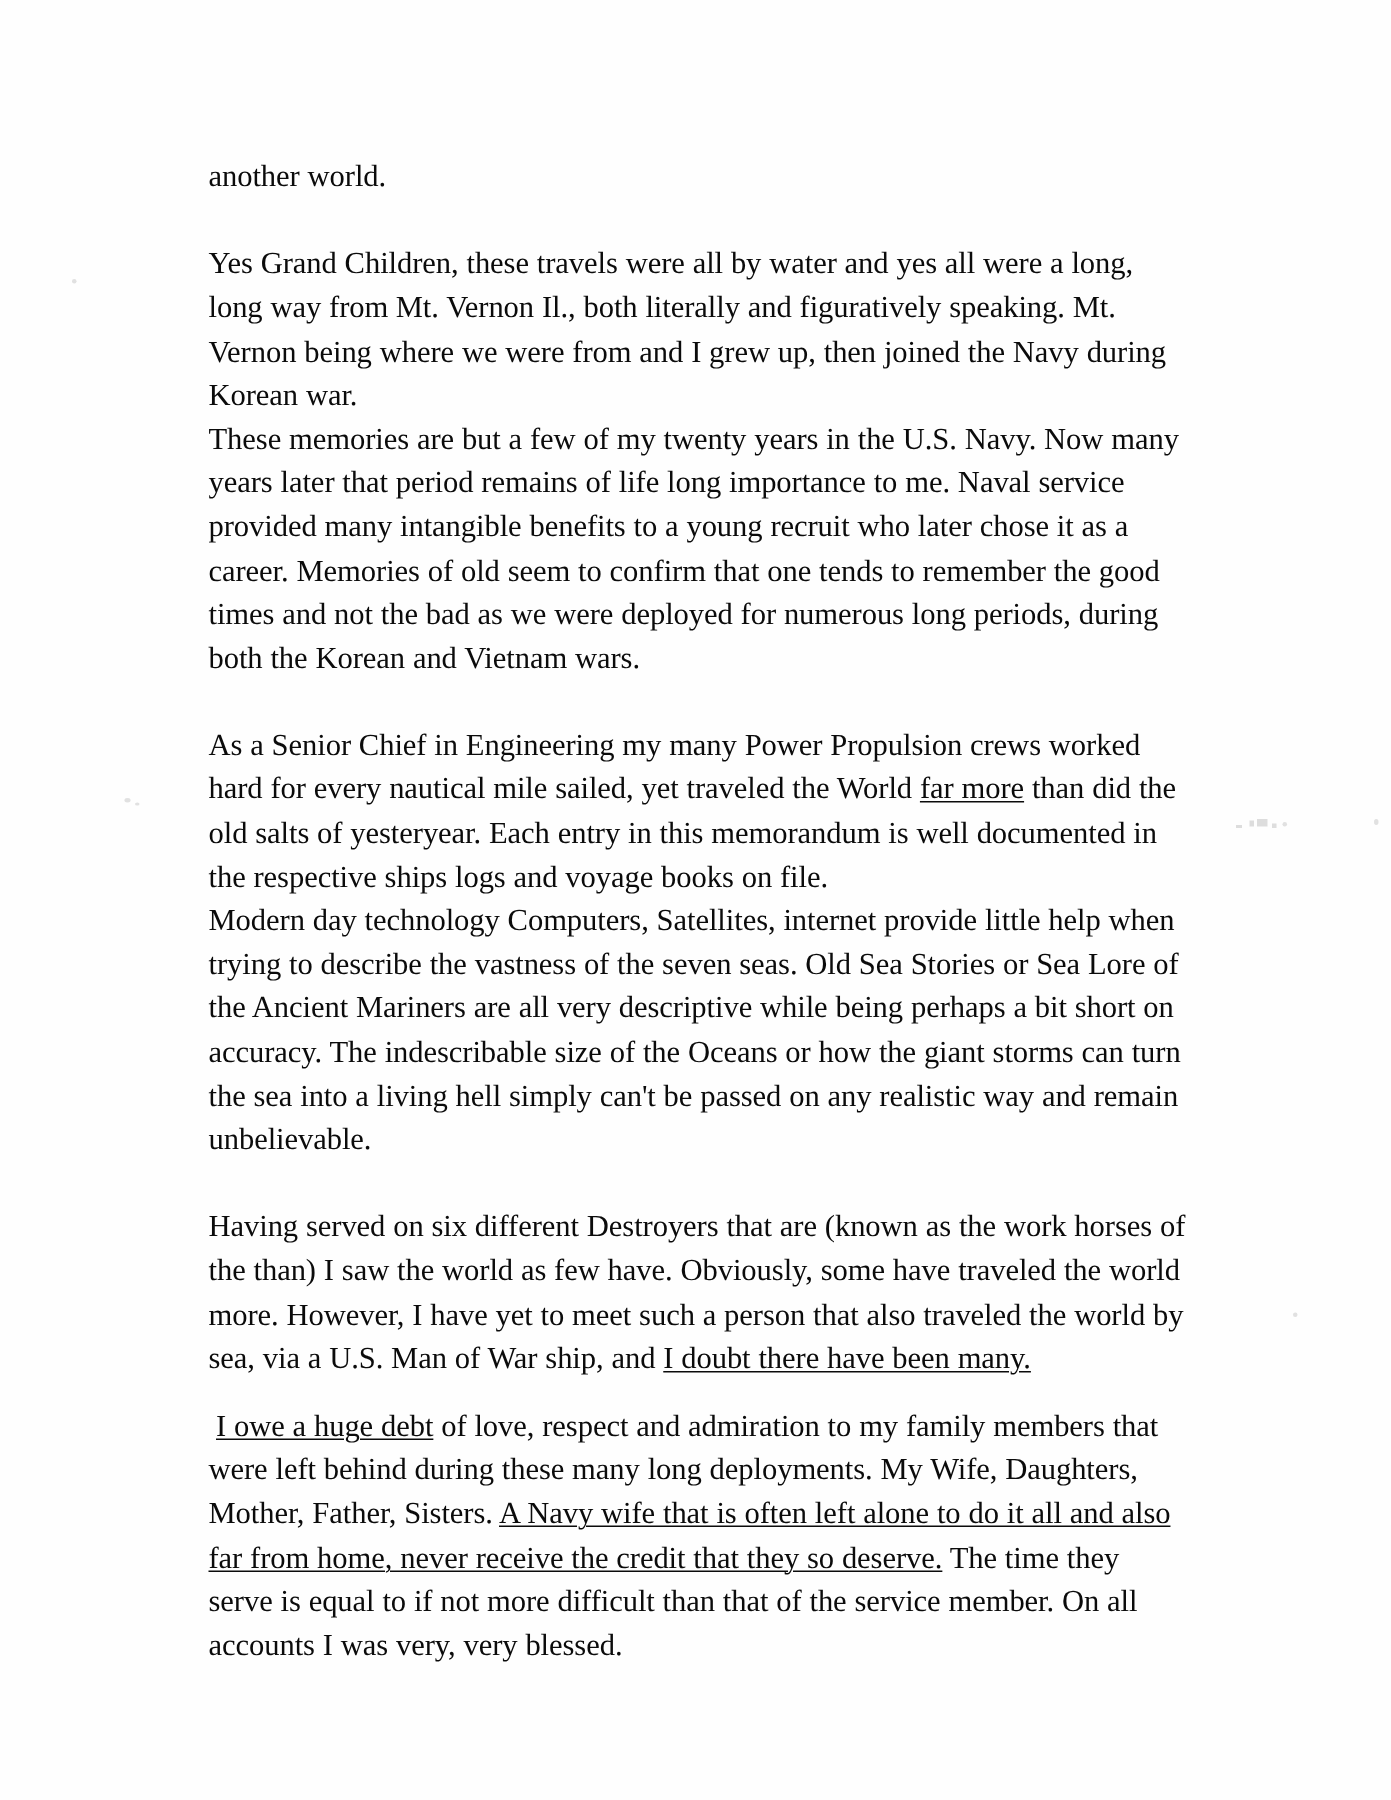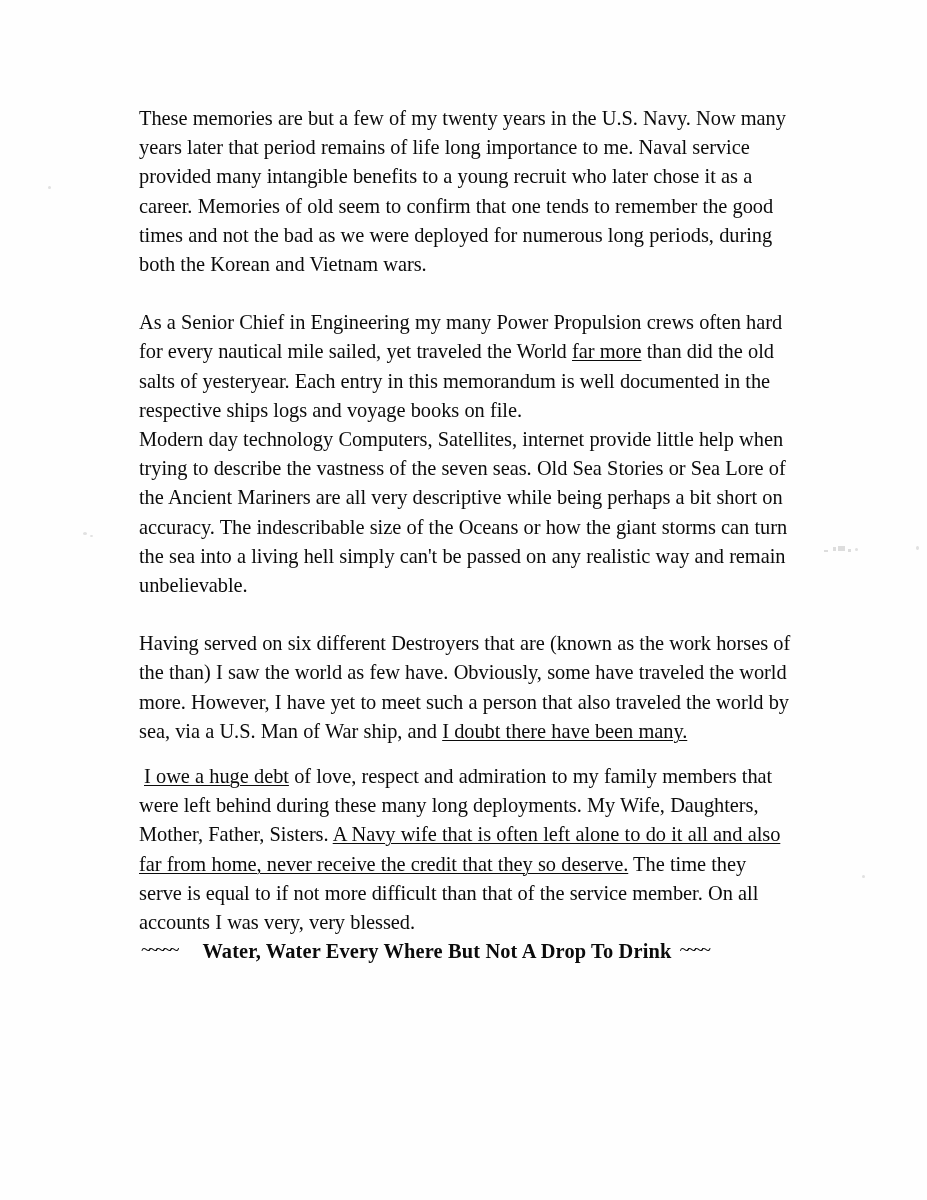--- a/index.html
+++ b/index.html
@@ -104,28 +104,29 @@
   <div class="speckle-group" style="left:824px; top:546px; width:40px; height:8px;">
     <i style="left:0px; top:4px; width:4px; height:2px;"></i>
     <i style="left:9px; top:1px; width:3px; height:4px;"></i>
     <i style="left:14px; top:0px; width:7px; height:5px;"></i>
     <i style="left:24px; top:3px; width:3px; height:3px;"></i>
   </div>
   <div class="speckle" style="left:862px; top:875px; width:3px; height:3px;"></div>
 
   <div class="text-body">
 
+    <p class="para">another world.</p>
 
+    <p class="para gap-before">Yes Grand Children, these travels were all by water and yes all were a long, long way from<span class="dbl-space"></span>Mt. Vernon Il., both literally and figuratively speaking. Mt. Vernon being where we were from and I grew up, then joined the Navy during Korean war.</p>
 
     <p class="para">These memories are but a few of my twenty years in the U.S. Navy. Now many years later that period remains of life long importance to me. Naval service provided many intangible benefits to a young recruit who later chose it as a career. Memories of old seem to confirm that one tends to remember the good times and not the bad as we were deployed for numerous long periods, during both the Korean and Vietnam wars.</p>
 
-    <p class="para gap-before"><span>As a Senior Chief in Engineering my many Power Propulsion crews often hard for every nautical mile sailed, yet traveled the World </span><u class="ul">far more</u><span> than did the old salts of yesteryear. Each entry in this memorandum is well documented in the respective ships logs and voyage books on file.</span></p>
+    <p class="para gap-before"><span>As a Senior Chief in Engineering my many Power Propulsion crews worked hard for every nautical mile sailed, yet traveled the World </span><u class="ul">far more</u><span> than did the old salts of yesteryear. Each entry in this memorandum is well documented in the respective ships logs and voyage books on file.</span></p>
 
     <p class="para">Modern day technology Computers, Satellites, internet provide little help when trying to describe the vastness of the seven seas. Old Sea Stories or Sea Lore of the Ancient Mariners are all very descriptive while being perhaps a bit short on accuracy. The indescribable size of the Oceans or how the giant storms can turn the sea into a living hell simply can't be passed on any realistic way and remain unbelievable.</p>
 
     <p class="para gap-before"><span>Having served on six different Destroyers that are (known as the work horses of the than) I saw the world as few have. Obviously, some have traveled the world more. However, I have yet to meet such a person that also traveled the world by sea, via a U.S. Man of War ship, and </span><u class="ul">I doubt there have been many.</u></p>
 
     <p class="para gap-before-lg"><span class="lead-space"></span><u class="ul">I owe a huge debt</u><span> of love, respect and admiration to my family members that were left behind during these many long deployments. My Wife, Daughters, Mother, Father, Sisters. </span><u class="ul">A Navy wife that is often left alone to do it all and also far from home, never receive the credit that they so deserve.</u><span> The time they serve is equal to if not more difficult than that of the service member. On all accounts I was very, very blessed.</span></p>
 
-    <p class="closing-line"><span class="wave wave-lead">~~~~~</span><span class="closing-text">Water, Water Every Where But Not A Drop To Drink</span><span class="wave wave-trail">~~~~</span></p>
 
   </div>
 </div>
 
 </body></html>

